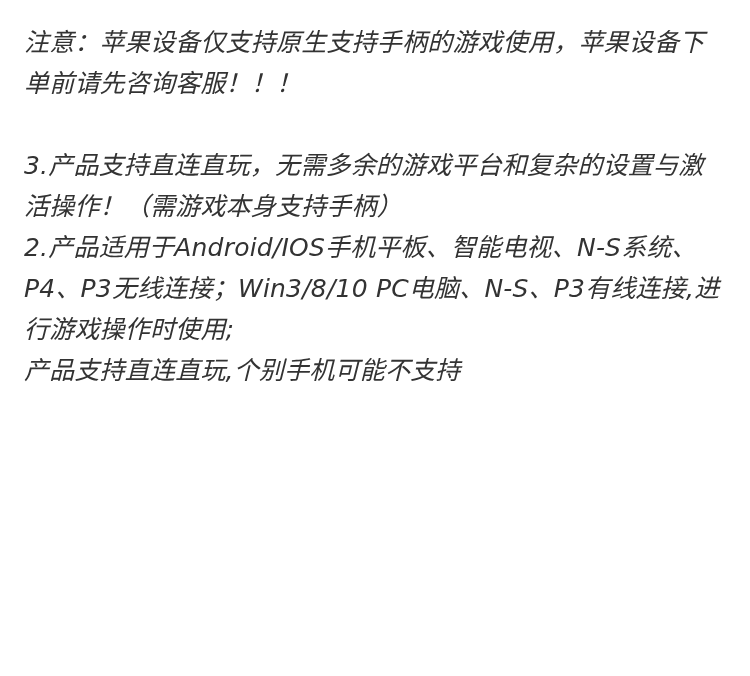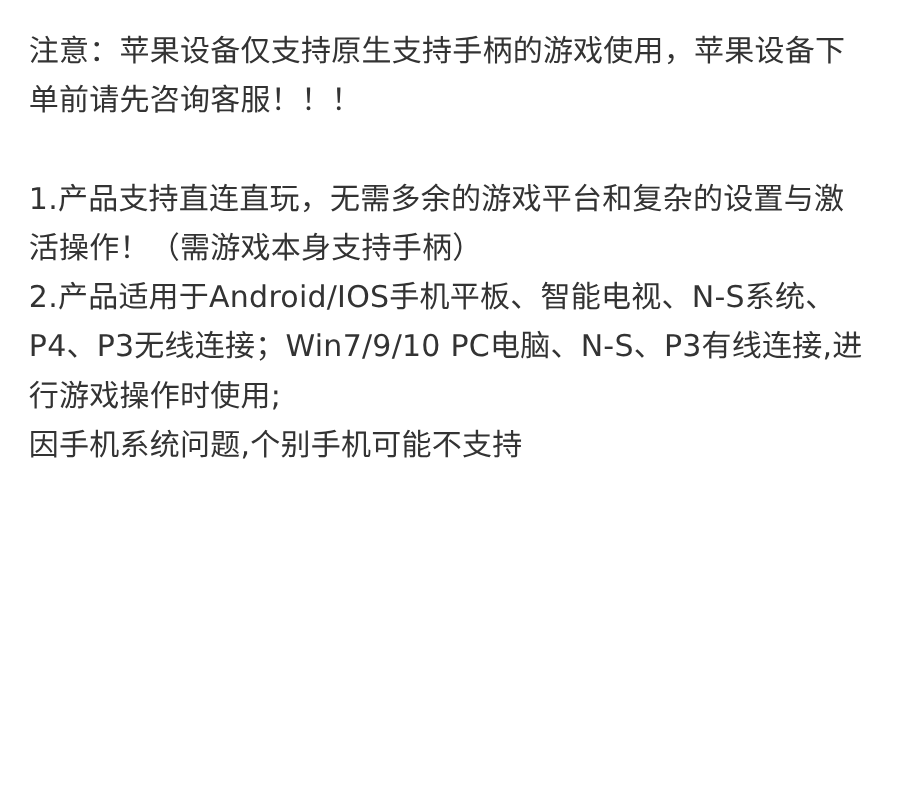--- a/index.html
+++ b/index.html
@@ -23,20 +23,21 @@
     background: #ffffff;
   }
   .block {
     font-size: 25px;
     line-height: 41px;
     letter-spacing: 0.2px;
     color: #333333;
     font-weight: 400;
     white-space: pre-wrap;
     word-break: break-word;
+    font-style: italic;
   }
   .notice {
     margin: 0;
   }
   .gap {
     height: 41px;
   }
   .section-title {
     margin: 0;
   }
@@ -50,21 +51,21 @@
 </head>
 <body>
 
 <div class="page">
 
   <p class="block notice">注意：苹果设备仅支持原生支持手柄的游戏使用，苹果设备下单前请先咨询客服！！！</p>
 
   <div class="gap"></div>
 
 
-  <p class="block item">1.产品支持直连直玩，无需多余的游戏平台和复杂的设置与激活操作！（需游戏本身支持手柄）</p>
+  <p class="block item">3.产品支持直连直玩，无需多余的游戏平台和复杂的设置与激活操作！（需游戏本身支持手柄）</p>
 
-  <p class="block item">2.产品适用于Android/IOS手机平板、智能电视、N-S系统、P4、P3无线连接；Win7/9/10 PC电脑、N-S、P3有线连接,进行游戏操作时使用;</p>
+  <p class="block item">2.产品适用于Android/IOS手机平板、智能电视、N-S系统、P4、P3无线连接；Win3/8/10 PC电脑、N-S、P3有线连接,进行游戏操作时使用;</p>
 
 
 
-  <p class="block footnote">因手机系统问题,个别手机可能不支持</p>
+  <p class="block footnote">产品支持直连直玩,个别手机可能不支持</p>
 
 </div>
 
 </body></html>

